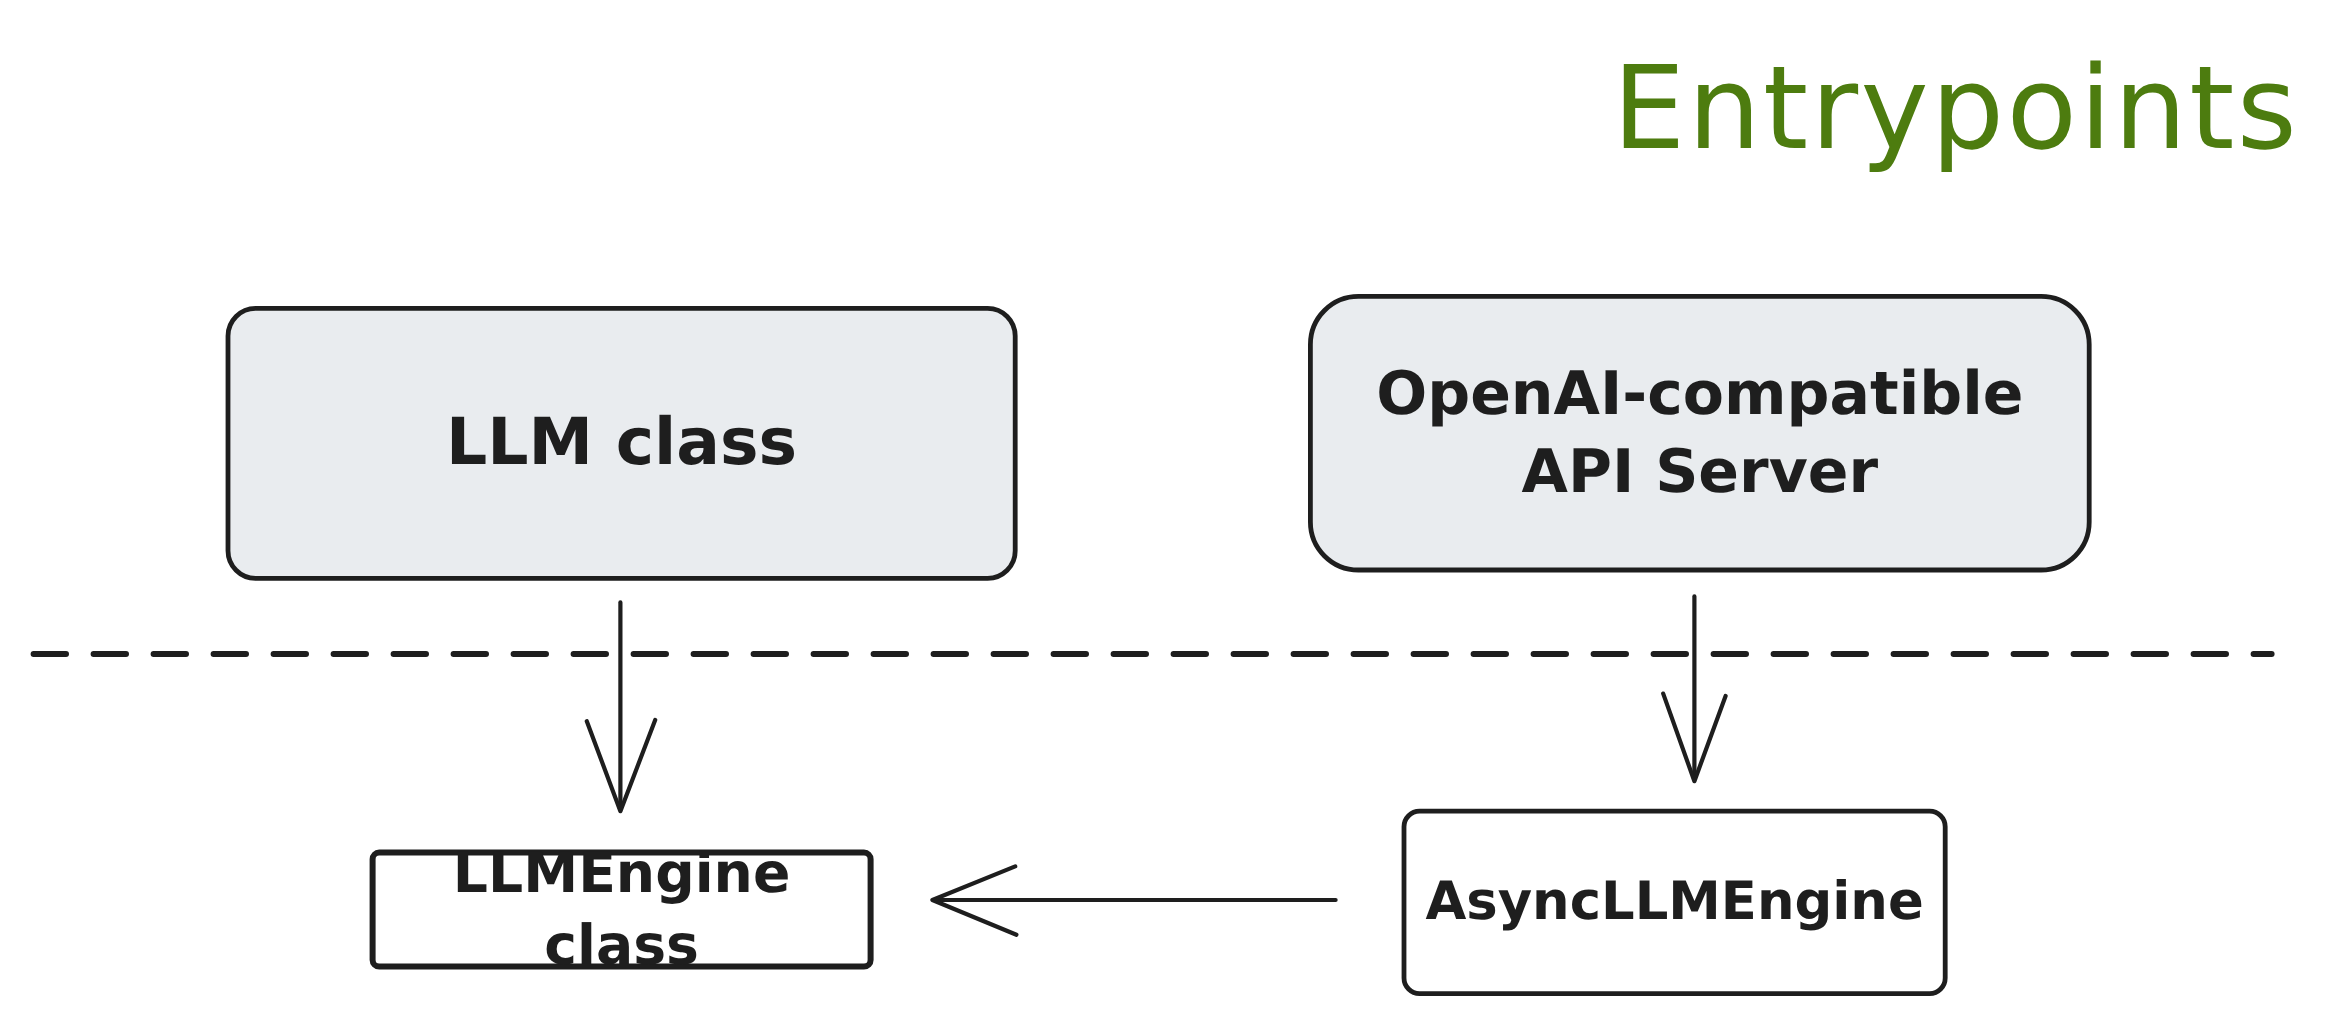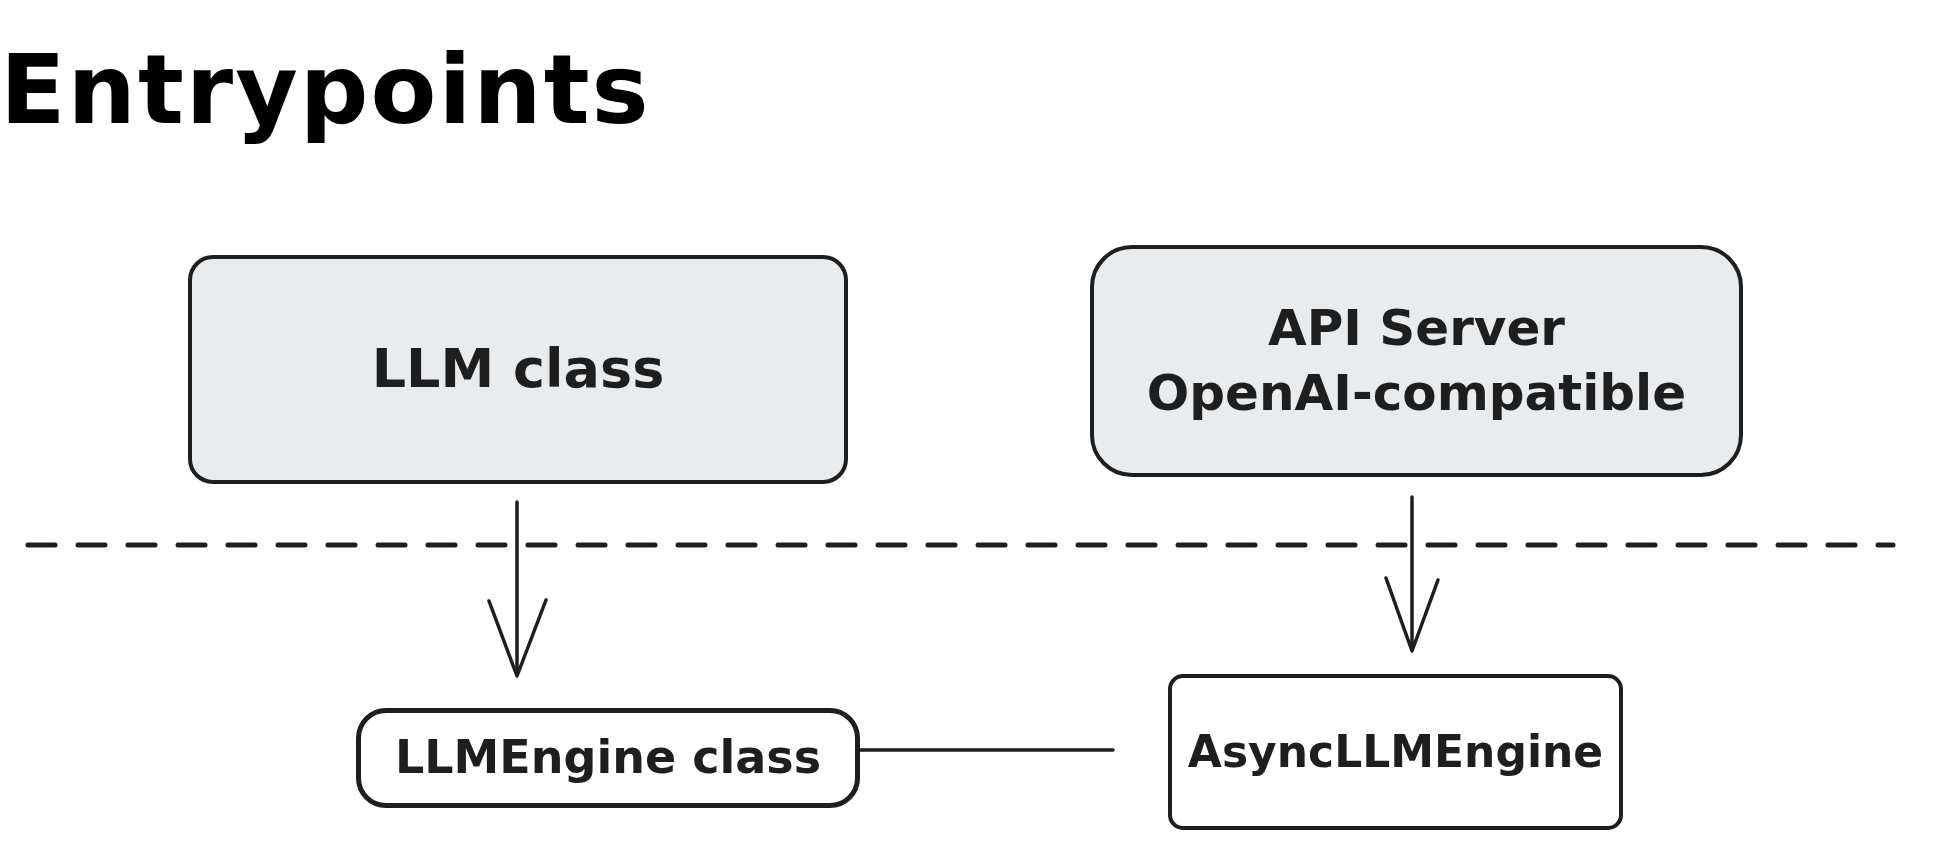--- a/index.html
+++ b/index.html
@@ -14,25 +14,25 @@
     background: #ffffff;
     overflow: hidden;
     font-family: "DejaVu Sans", sans-serif;
     color: #1e1e1e;
   }
   #page-title {
     position: absolute;
     top: 34px;
     left: 0;
     width: 1916px;
-    text-align: left;
+    text-align: right;
     font-size: 96px;
-    font-weight: 700;
+    font-weight: 400;
     letter-spacing: 2px;
-    color: #000000;
+    color: #4d7c0f;
     margin: 0;
   }
   .node {
     position: absolute;
     box-sizing: border-box;
     border: 4px solid #1e1e1e;
     display: flex;
     flex-direction: column;
     align-items: center;
     justify-content: center;
@@ -51,25 +51,24 @@
     font-size: 54px;
   }
   #node-api-server {
     left: 1090px; top: 245px;
     width: 653px; height: 232px;
     border-radius: 42px;
     font-size: 50px;
   }
   #node-llm-engine {
     left: 308px; top: 708px;
-    width: 504px; height: 100px;
-    border-radius: 30px;
+    width: 420px; height: 100px;
+    border-radius: 8px;
     border-width: 5px;
     font-size: 46px;
-    margin-left: 48px;
   }
   #node-async-llm-engine {
     left: 1168px; top: 674px;
     width: 455px; height: 156px;
     border-radius: 15px;
     font-size: 44px;
   }
   #edges-svg {
     position: absolute;
     left: 0; top: 0;
@@ -109,22 +108,22 @@
       <line x1="1113" y1="750" x2="780" y2="750" stroke-width="3.5"></line>
       <polyline points="846,722 777,750 847,779" stroke-width="3.5"></polyline>
     </g>
   </svg>
 
   <div id="node-llm-class" class="node fill-gray">
     <span>LLM class</span>
   </div>
 
   <div id="node-api-server" class="node fill-gray">
+    <span>OpenAI-compatible</span>
     <span>API Server</span>
-    <span>OpenAI-compatible</span>
   </div>
 
   <div id="node-llm-engine" class="node fill-white">
     <span>LLMEngine class</span>
   </div>
 
   <div id="node-async-llm-engine" class="node fill-white">
     <span>AsyncLLMEngine</span>
   </div>
 

